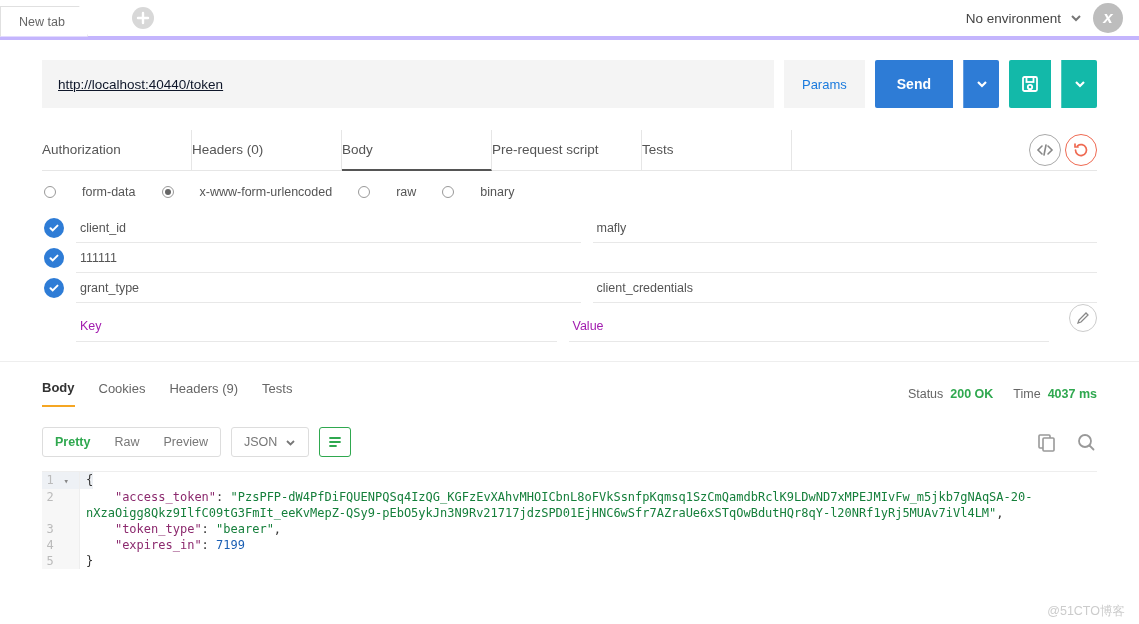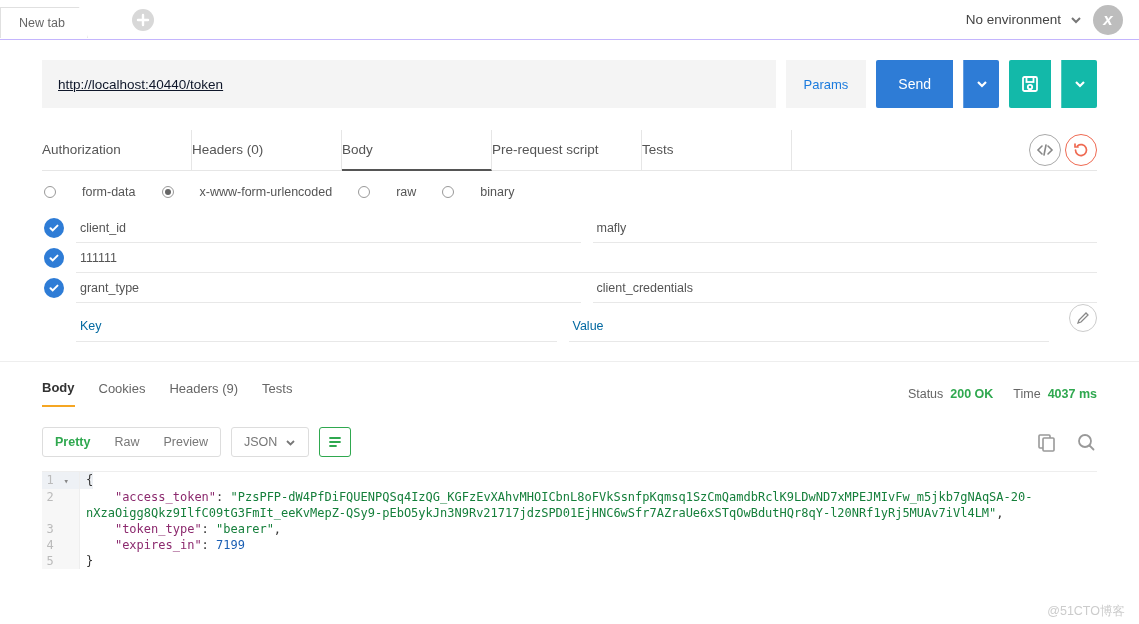--- a/index.html
+++ b/index.html
@@ -1,34 +1,34 @@
 <!DOCTYPE html>
 <html><head>
 <meta charset="utf-8">
 <style>
   * { box-sizing: border-box; margin: 0; padding: 0; }
   body { font-family: -apple-system, "Segoe UI", Helvetica, Arial, sans-serif; font-size: 13px; color: #444; background: #fff; width: 1139px; height: 624px; overflow: hidden; }
 
   
-  .topbar { display: flex; align-items: center; height: 40px; border-bottom: 1px solid #c4b5fd; padding: 0 16px 0 0; }
+  .topbar { display: flex; align-items: center; height: 40px; border-bottom: 4px solid #c4b5fd; padding: 0 16px 0 0; }
   .tab { background: #fff; border: 1px solid #e0e0e0; border-bottom: none; border-radius: 0 0 0 0; padding: 8px 22px 8px 18px; font-size: 12.5px; color: #666; position: relative; margin-top: 6px; clip-path: polygon(0 0, 90% 0, 100% 100%, 0 100%); }
   .add-tab { margin-left: 44px; width: 22px; height: 22px; border-radius: 50%; background: #d8d8d8; display: flex; align-items: center; justify-content: center; color: #fff; font-size: 18px; line-height: 1; }
   .env { margin-left: auto; display: flex; align-items: center; gap: 8px; font-size: 13.5px; color: #444; }
   .env svg { stroke: #777; }
   .var-icon { width: 30px; height: 30px; border-radius: 50%; background: #bdbdbd; color: #fff; display: flex; align-items: center; justify-content: center; font-style: italic; font-size: 17px; font-weight: 600; }
 
   
   .main { padding: 20px 42px 0 42px; }
 
   
   .reqbar { display: flex; gap: 10px; align-items: stretch; height: 48px; }
   .method { background: #f4f4f4; display: flex; align-items: center; gap: 10px; padding: 0 22px; font-size: 13.5px; font-weight: 600; color: #555; letter-spacing: .5px; }
   .url { flex: 1; background: #f4f4f4; display: flex; align-items: center; padding: 0 16px; font-size: 13.5px; color: #0f172a; text-decoration: underline; }
   .params { background: #f4f4f4; display: flex; align-items: center; padding: 0 18px; font-size: 13px; color: #1a7add; }
-  .btn { display: flex; align-items: center; justify-content: center; color: #fff; font-size: 14px; font-weight: 400; }
+  .btn { display: flex; align-items: center; justify-content: center; color: #fff; font-size: 14px; font-weight: 700; }
   .btn-send { background: #2e7cd6; padding: 0 22px; border-radius: 2px 0 0 2px; }
   .btn-send-dd { background: #2e7cd6; width: 36px; border-left: 1px solid rgba(255,255,255,.25); border-radius: 0 2px 2px 0; }
   .btn-save { background: #13b9a9; width: 42px; border-radius: 2px 0 0 2px; }
   .btn-save-dd { background: #13b9a9; width: 36px; border-left: 1px solid rgba(255,255,255,.25); border-radius: 0 2px 2px 0; }
 
   
   .reqtabs { display: flex; border-bottom: 1px solid #e6e6e6; margin-top: 22px; position: relative; }
   .reqtab { padding: 12px 0; width: 150px; text-align: left; font-size: 13.5px; color: #555; border-right: 1px solid #e6e6e6; }
   .reqtab:last-of-type { border-right: none; }
   .reqtab.active { border-bottom: 2px solid #555; margin-bottom: -1px; }
@@ -40,21 +40,21 @@
   .radios { display: flex; gap: 26px; margin: 14px 0 10px 2px; font-size: 12.5px; color: #555; align-items: center; }
   .radio { display: flex; align-items: center; gap: 26px; }
   .rcircle { width: 12px; height: 12px; border-radius: 50%; border: 1.5px solid #999; display: inline-block; position: relative; }
   .rcircle.on::after { content: ""; position: absolute; inset: 2px; border-radius: 50%; background: #666; }
 
   
   .kvtable { margin-top: 14px; }
   .kvrow { display: flex; align-items: center; height: 30px; gap: 12px; }
   .kvcheck { width: 20px; height: 20px; border-radius: 50%; background: #2e7cd6; display: flex; align-items: center; justify-content: center; flex-shrink: 0; margin-left: 2px; }
   .kvcell { flex: 1; border-bottom: 1px solid #e8e8e8; height: 100%; display: flex; align-items: center; padding: 0 4px; font-size: 12.5px; color: #555; }
-  .kvrow.placeholder .kvcell { color: #0369a1; margin-top: 17px; }
+  .kvrow.placeholder .kvcell { color: #a21caf; margin-top: 17px; }
   .kvrow.placeholder .kvcheck { background: transparent; }
   .edit-icon { width: 28px; height: 28px; border-radius: 50%; border: 1px solid #ccc; display: flex; align-items: center; justify-content: center; margin-left: 8px; }
 
   
   .hdiv { height: 1px; background: #eee; margin: 28px -42px 0 -42px; }
 
   
   .resp { padding: 18px 42px 0 42px; }
   .resp-tabs { display: flex; align-items: center; gap: 24px; font-size: 13px; color: #888; }
   .resp-tabs .rt { padding-bottom: 10px; color: #666; }

